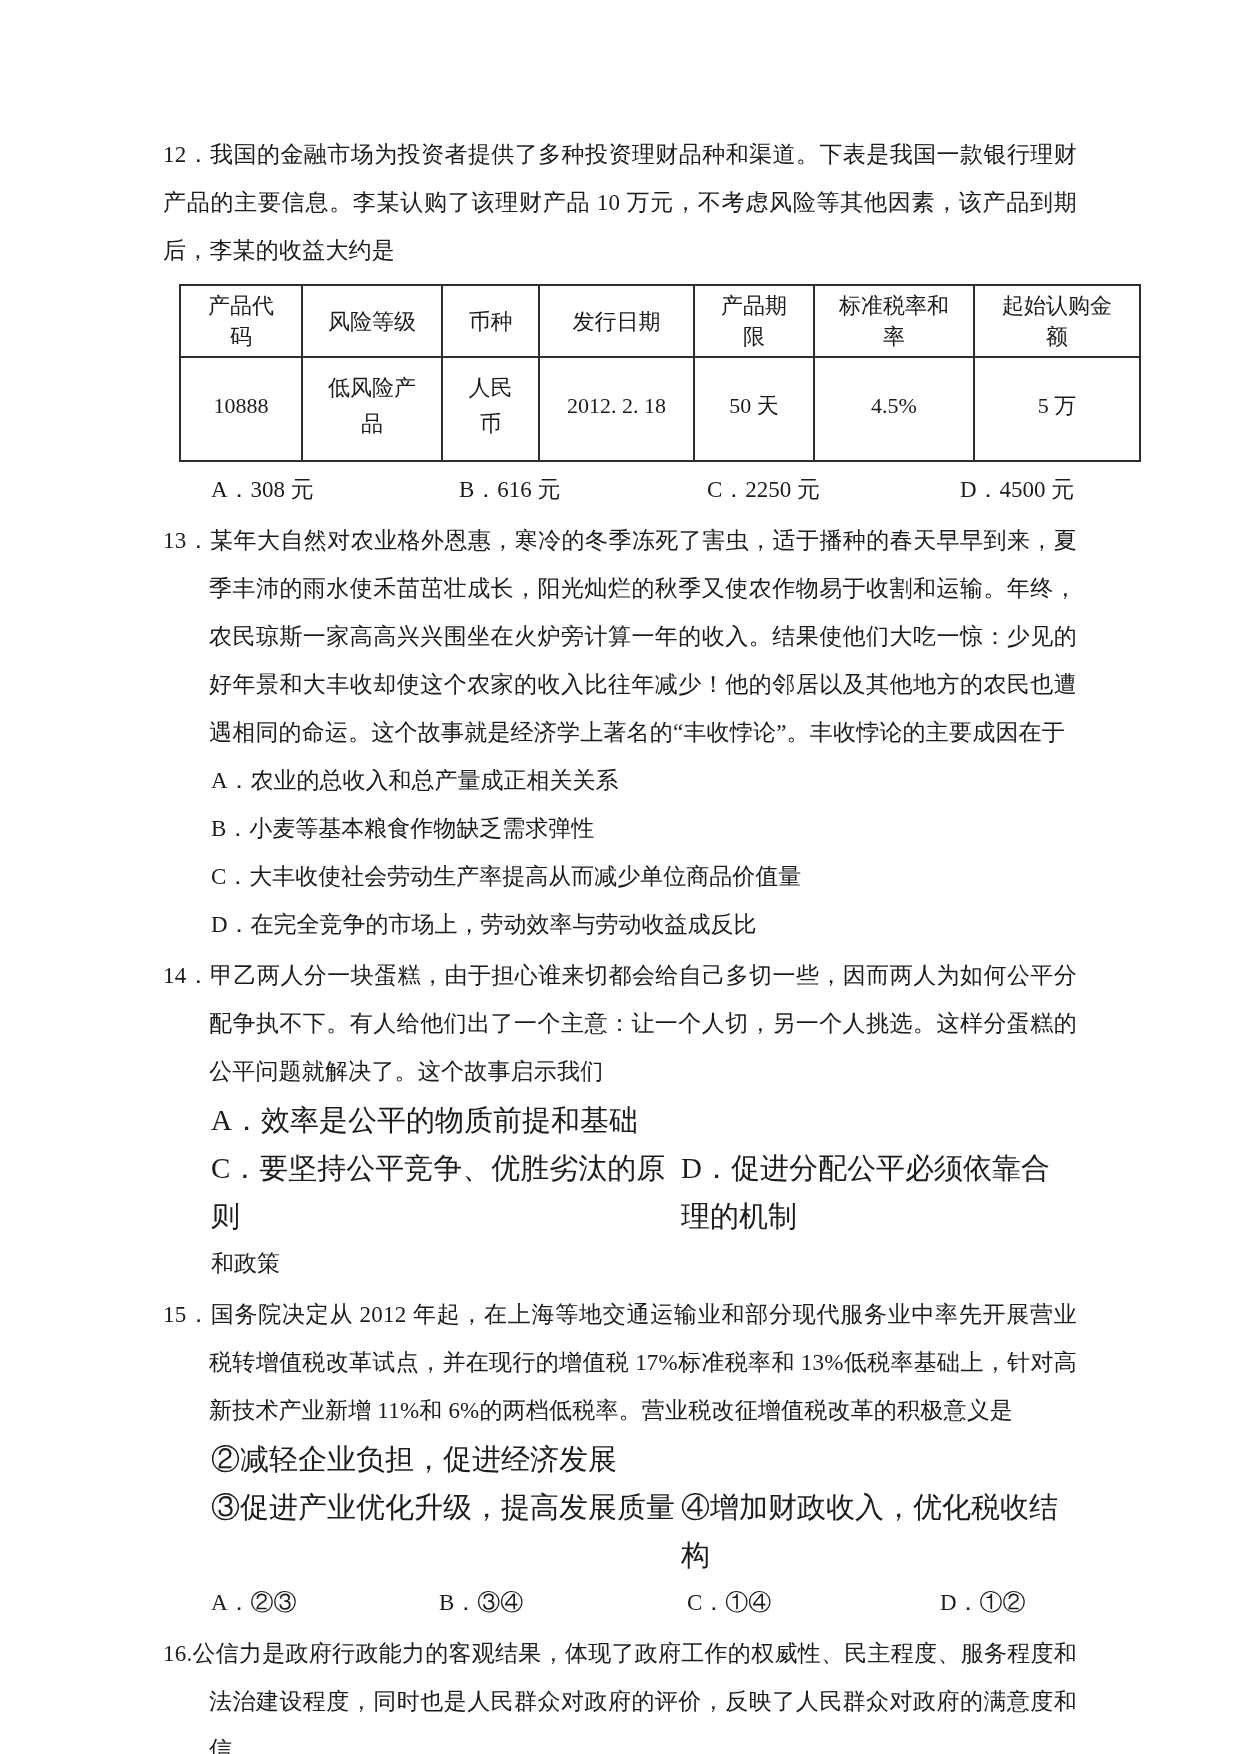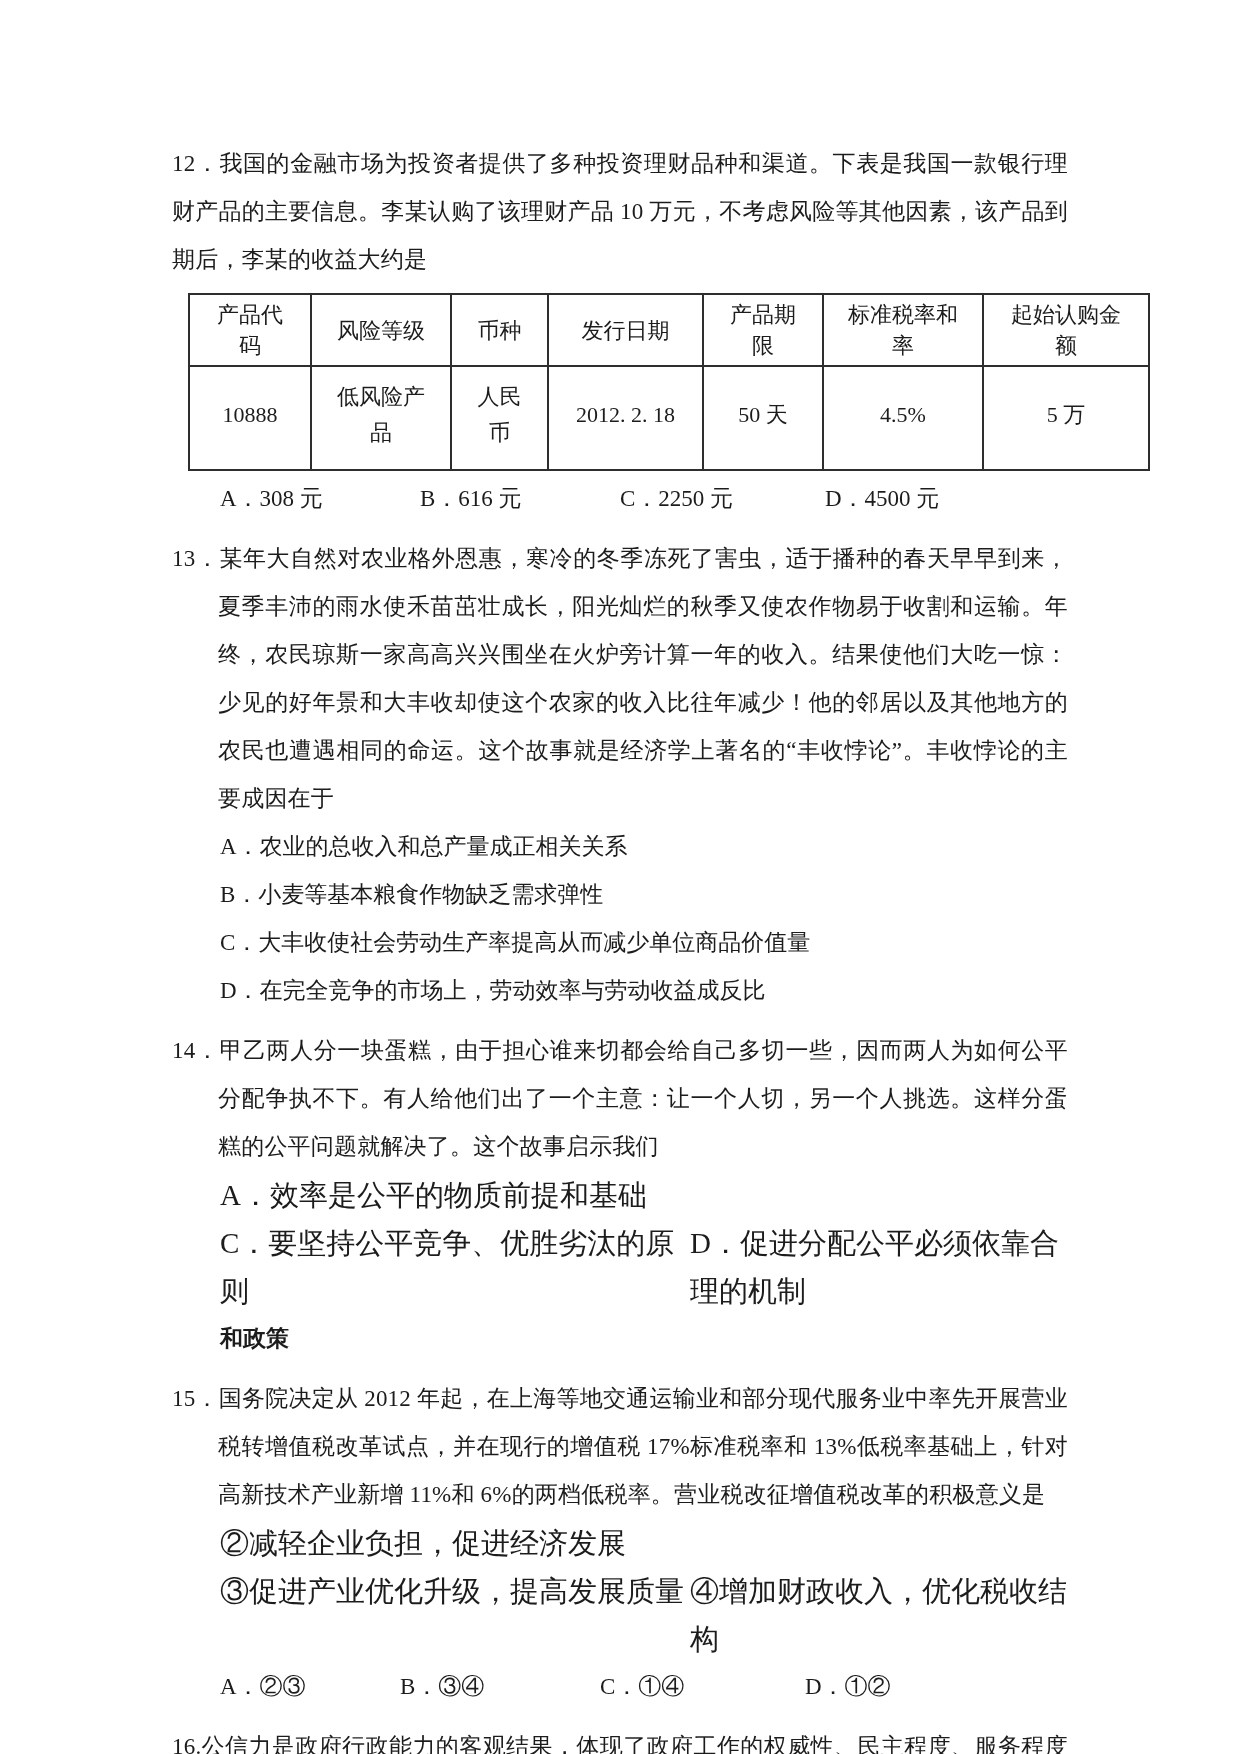--- a/index.html
+++ b/index.html
@@ -14,21 +14,21 @@
     font-family: "Liberation Serif", "DejaVu Serif", serif;
     color: #1c1c1c;
     overflow: hidden;
   }
   .page {
     box-sizing: border-box;
     width: 1241px;
     height: 1754px;
     padding: 128px 161px 0 160px;
   }
-  .q-block { margin: 12px; }
+  .q-block { margin: 3px; }
   .q-para {
     font-size: 23px;
     line-height: 48px;
     text-align: justify;
     margin: 0;
     padding-left: 46px;
     text-indent: -46px;
     letter-spacing: 0.2px;
   }
   .q-para.flush {
@@ -61,41 +61,41 @@
   .c4 { width: 145px; } .c5 { width: 110px; } .c6 { width: 150px; }
   .c7 { width: 156px; }
 
   
   .opts-row4 {
     display: grid;
     grid-template-columns: 200px 200px 205px 1fr;
     margin-left: 48px;
     font-size: 23px;
     line-height: 48px;
+    gap: 48px;
   }
   .opts-row4.tight {
     grid-template-columns: 180px 200px 205px 1fr;
   }
   .opt-line {
     font-size: 23px;
     line-height: 48px;
     margin-left: 48px;
   }
   .opts-grid2 {
     display: grid;
     grid-template-columns: 470px 1fr;
     margin-left: 48px;
     font-size: 29px;
     line-height: 48px;
   }
   .cont-line {
     font-size: 23px;
     line-height: 48px;
     margin-left: 48px;
-    font-weight: bold;
   }
 </style>
 </head>
 <body>
 
 <div class="page">
 
   <div class="q-block">
     <p class="q-para flush"><span class="qnum">12．</span><span>我国的金融市场为投资者提供了多种投资理财品种和渠道。下表是我国一款银行理财产品的主要信息。李某认购了该理财产品 10 万元，不考虑风险等其他因素，该产品到期后，李某的收益大约是</span></p>
 

